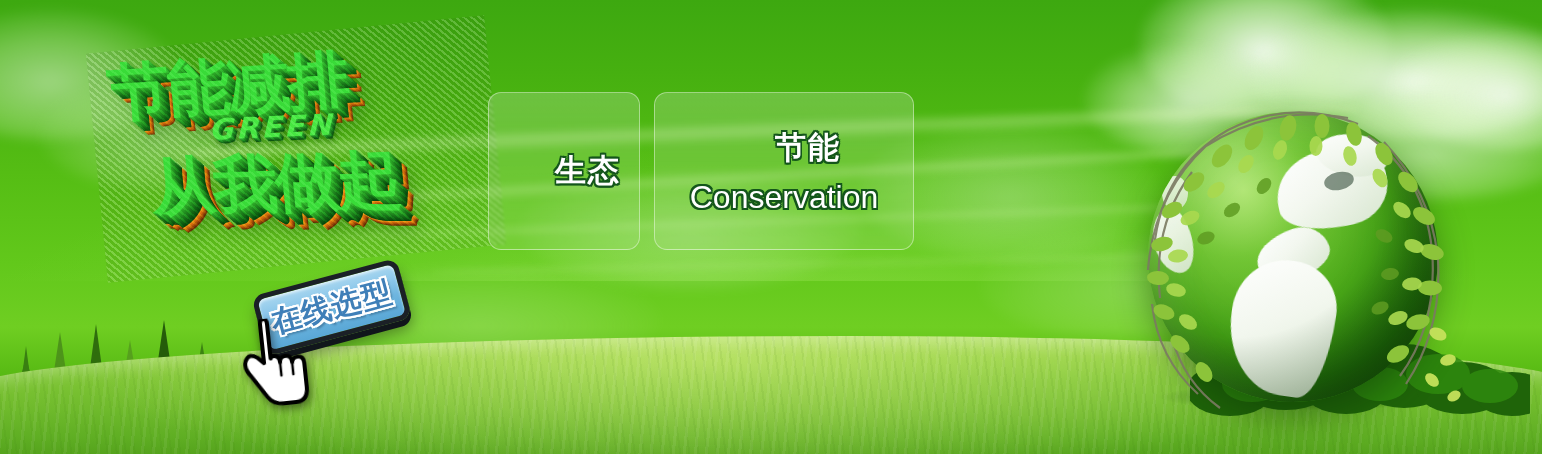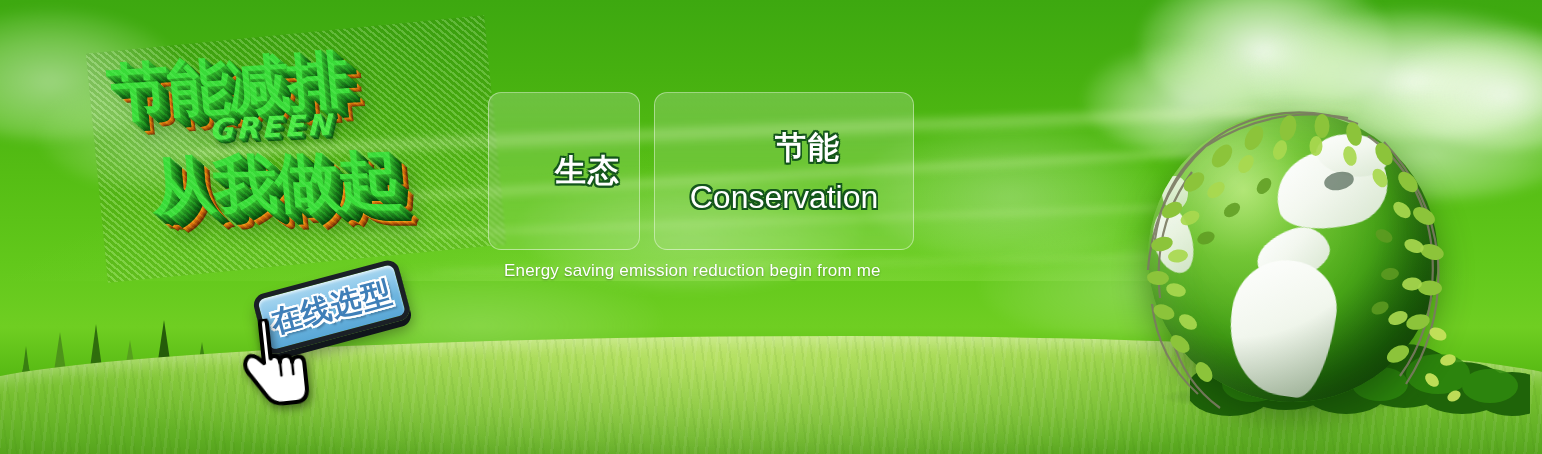--- a/index.html
+++ b/index.html
@@ -565,15 +565,14 @@
   <div class="cards">
     <div class="card">
       <div class="card-cn">生态</div>
     </div>
     <div class="card mid">
       <div class="card-cn">节能</div>
       <div class="card-en">Conservation</div>
     </div>
   </div>
 
-  <div class="tagline">Energy saving emission reduction begin from me</div>
 
 </div>
 
 </body></html>

